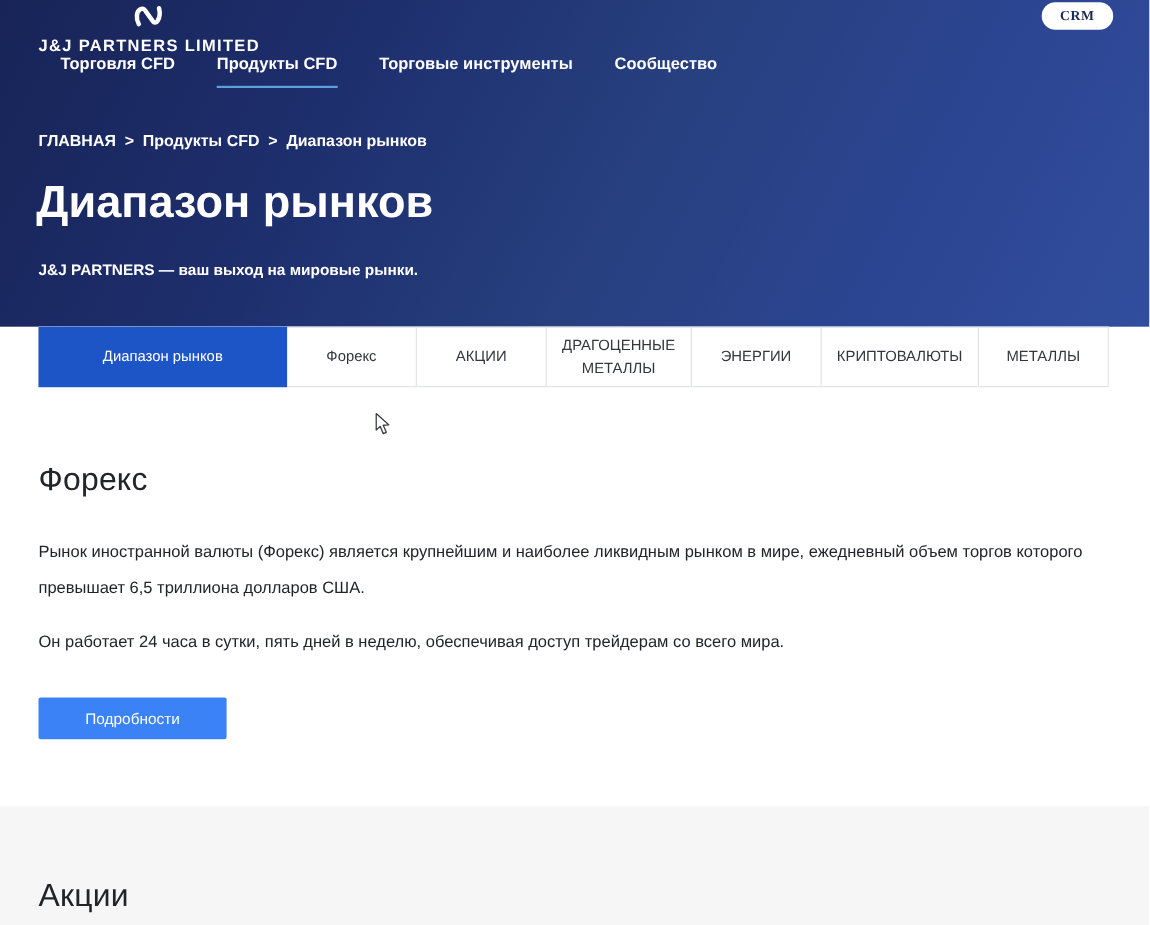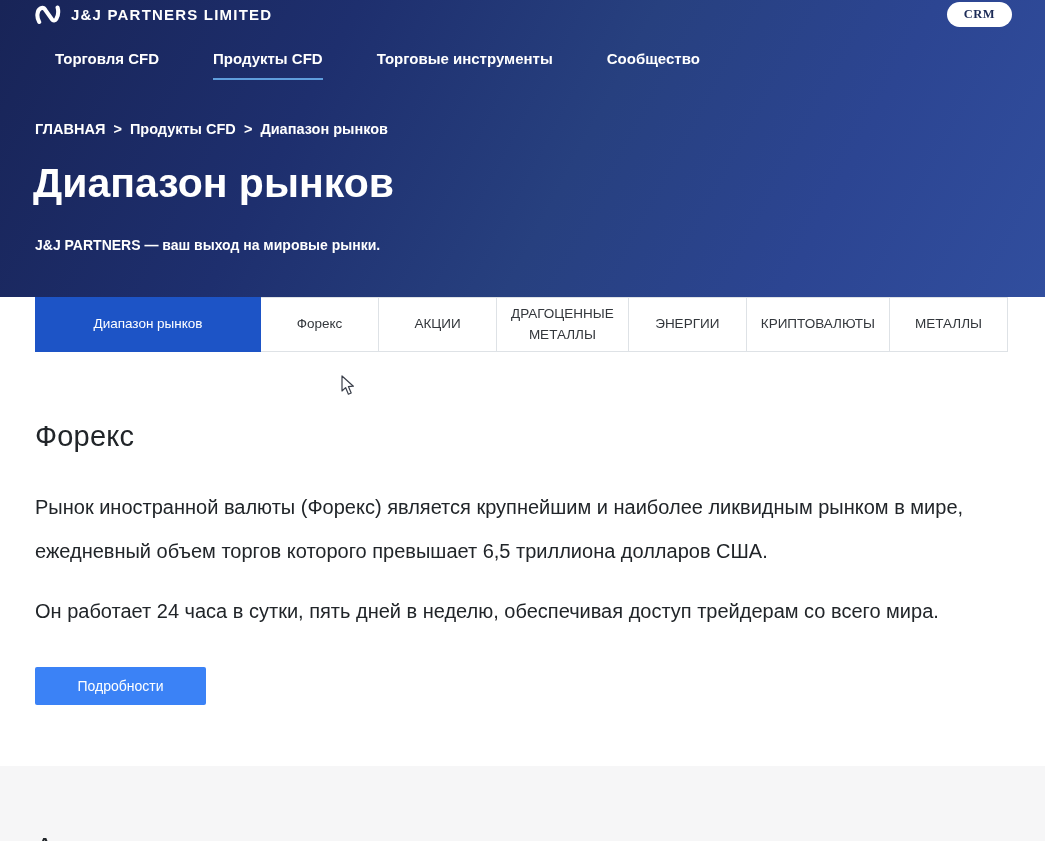--- a/index.html
+++ b/index.html
@@ -7,30 +7,30 @@
     font-family:"Liberation Sans", sans-serif; }
   .page { position:relative; width:1045px; height:841px; }
 
   
   .hero {
     position:relative; width:100%; height:297px;
     background:linear-gradient(118deg,#182457 0%,#1e2f6e 30%,#27407f 55%,#2c4592 78%,#314e9e 100%);
     color:#fff;
   }
   .topbar { position:relative; height:34px; }
-  .brand { position:absolute; left:35px; top:4px; display:flex; align-items:center; gap:8px; }
+  .brand { position:absolute; left:35px; top:4px; display:flex; align-items:center; gap:8px;flex-direction:column; }
   .brand-logo { width:28px; height:21px; display:block; }
   .brand-name { font-size:15px; font-weight:700; letter-spacing:1.2px; color:#fff; }
   .crm-btn {
     position:absolute; right:33px; top:2px;
     background:#ffffff; color:#1c2b57; border:none; border-radius:13px;
     padding:5px 17px; font-size:12.5px; font-weight:600; letter-spacing:.5px;
     font-family:Liberation Serif, serif; cursor:pointer;
   }
-  .mainnav { display:flex; gap:54px; padding-left:55px; margin-top:16px; }
+  .mainnav { display:flex; gap:38px; padding-left:55px; margin-top:16px; }
   .nav-item { position:relative; font-size:15px; font-weight:600; color:#fff;
     cursor:pointer; padding-bottom:13px; }
   .nav-item.active::after {
     content:""; position:absolute; left:0; right:0; bottom:0; height:2px; background:#5f9edd;
   }
   .breadcrumb { position:absolute; left:35px; top:121px; font-size:14.5px; font-weight:600; color:#fff; }
   .breadcrumb span { margin-right:4px; }
   .crumb { cursor:pointer; }
   .hero-title { position:absolute; left:33px; top:160px; font-size:41px; font-weight:700; color:#fff; }
   .hero-subtitle { position:absolute; left:35px; top:237px; font-size:14px; font-weight:700; color:#fff; }
@@ -47,21 +47,21 @@
   }
   .tab:last-child { border-right:none; }
   .tab.active { background:#1d54c6; color:#ffffff; border-right:none; margin:-1px 0 -1px -1px;
     flex-basis:auto; }
 
   
   .content { position:absolute; left:0; top:352px; width:100%; }
   .section-white { padding:68px 35px 0 35px; }
   h2.sec-title { font-size:29px; font-weight:500; color:#212529; letter-spacing:.2px; }
   .section-white .sec-title { margin-bottom:32px; }
-  .para { font-size:20px; color:#212529; line-height:2.2; max-width:975px; margin-bottom:16px; }
+  .para { font-size:15px; color:#212529; line-height:2.2; max-width:975px; margin-bottom:16px; }
   .details-btn {
     margin-top:18px; width:171px; height:38px; background:#3b82f6; color:#fff;
     border:none; border-radius:2px; font-size:14px; font-weight:500; cursor:pointer;
     font-family:"Liberation Sans", sans-serif;
   }
   .section-gray {
     margin-top:61px; background:#f6f6f7; padding:66px 35px 40px 35px; min-height:160px;
   }
   .section-gray .sec-title { margin-bottom:28px; }
 

